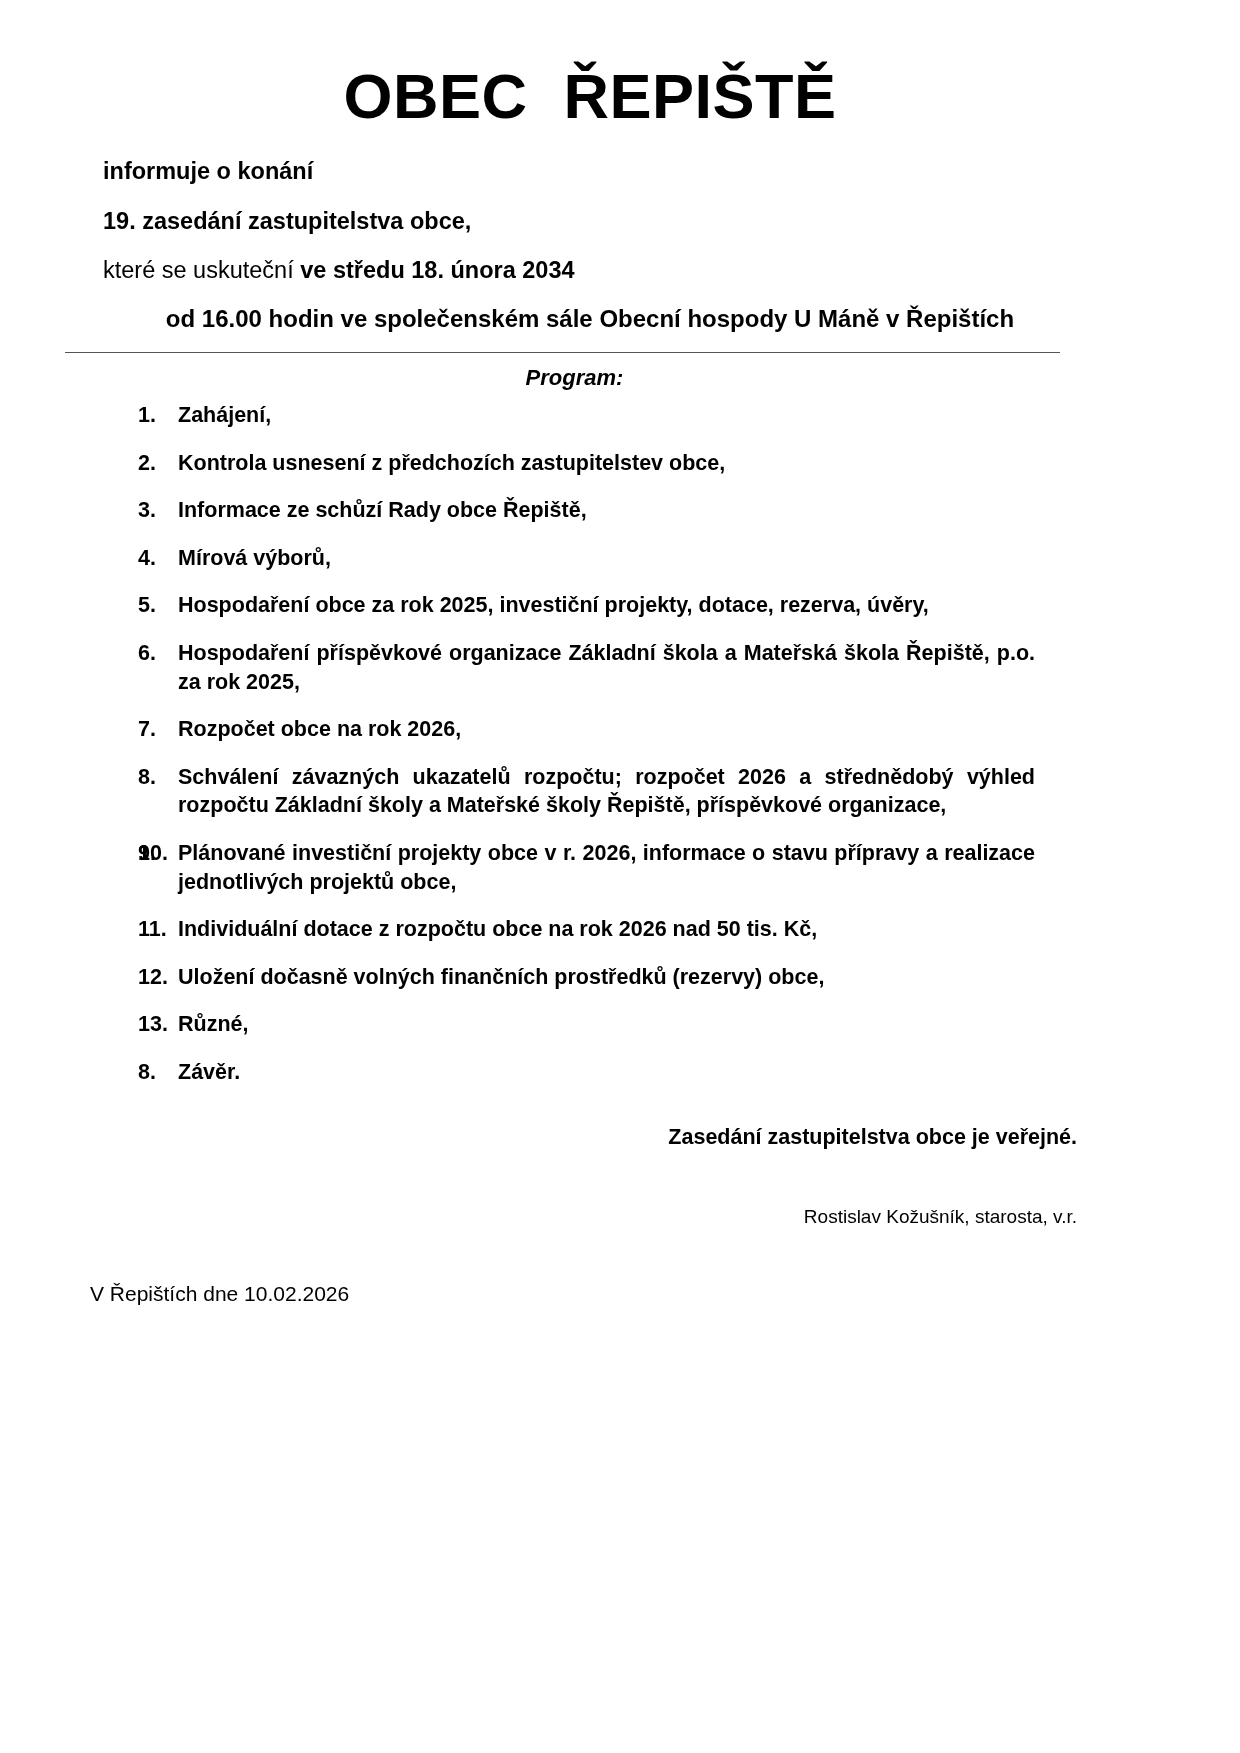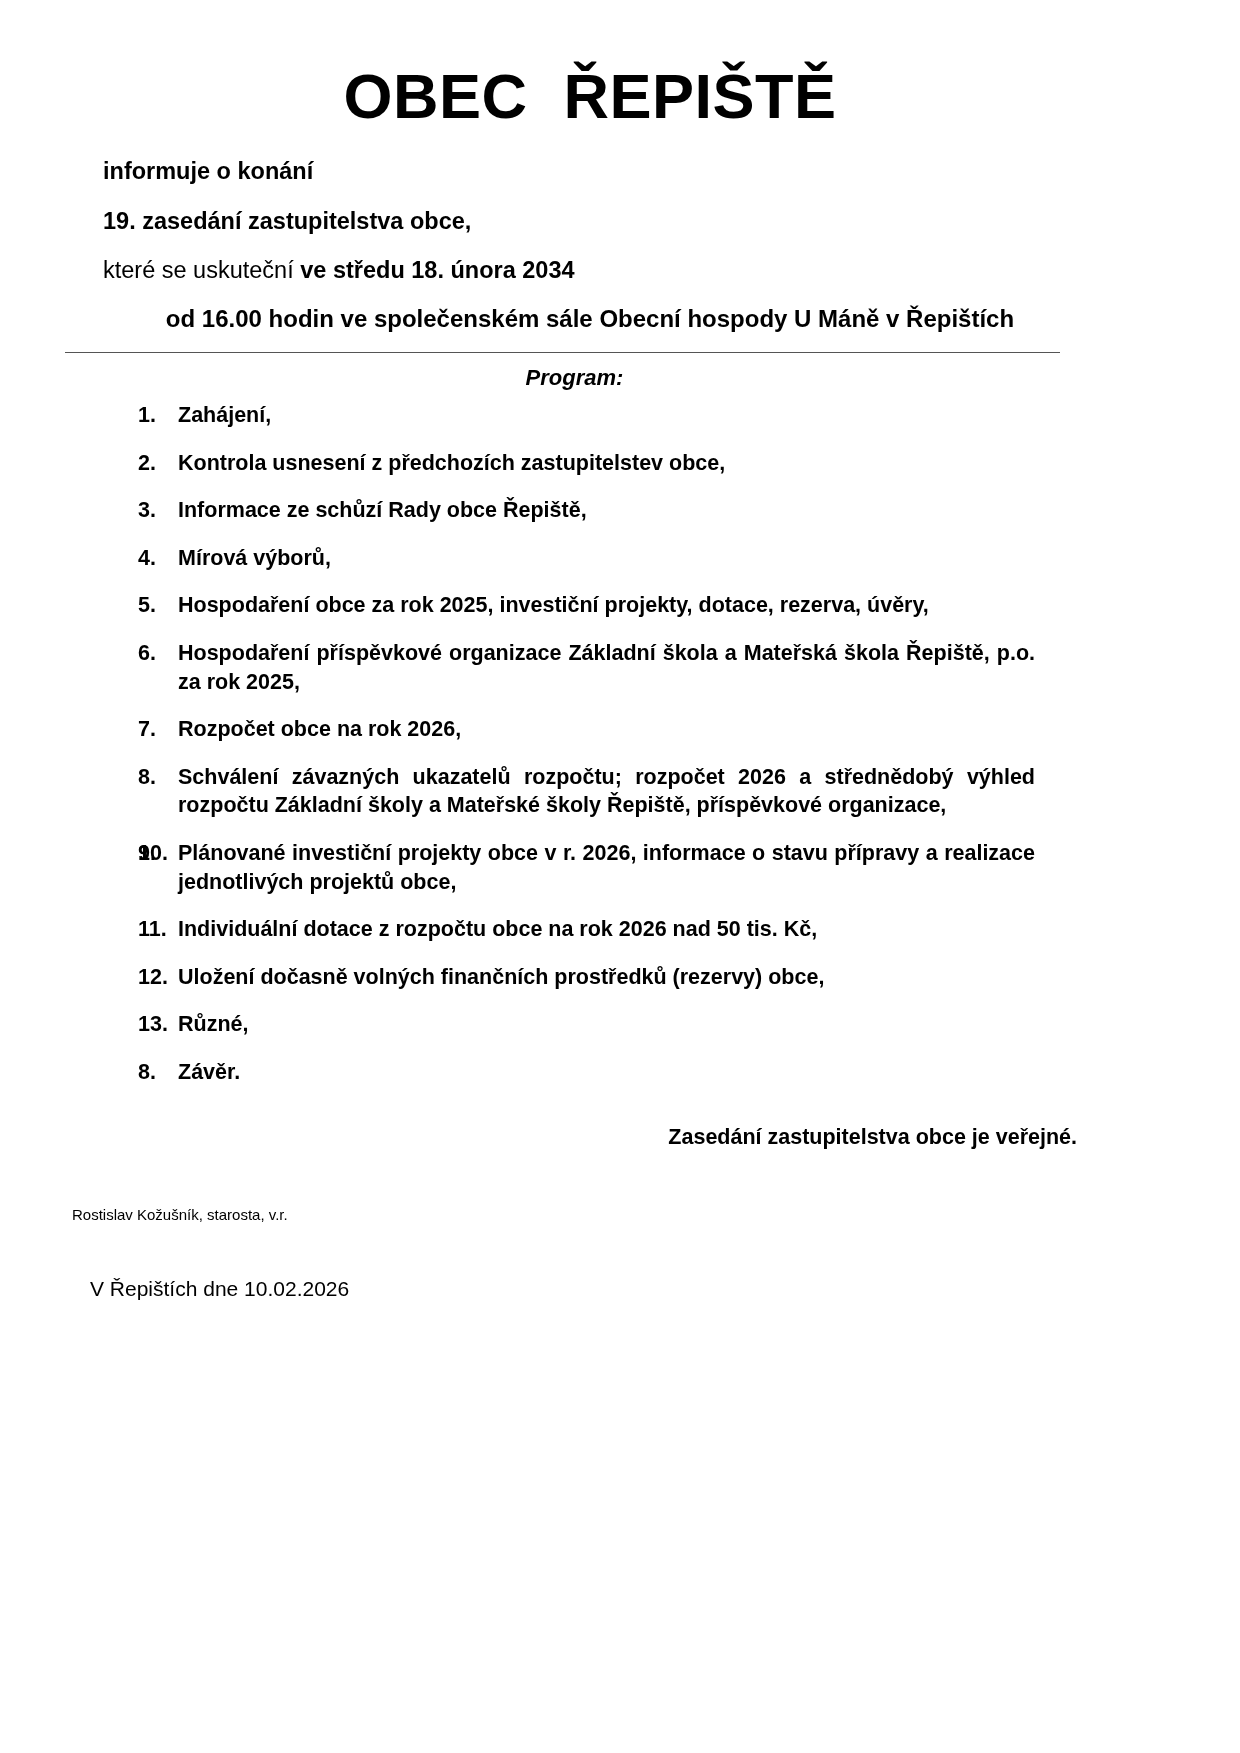--- a/index.html
+++ b/index.html
@@ -119,24 +119,24 @@
   }
 
   .public-note {
     font-size: 21.5px;
     font-weight: bold;
     margin: 38px 0 0 14px;
     text-align: right;
   }
 
   .signature {
-    font-size: 15px;
+    font-size: 19px;
     font-weight: normal;
     margin: 56px 0 0 0;
-    text-align: left;
+    text-align: right;
   }
 
   .place-date {
     font-size: 21px;
     font-weight: normal;
     margin: 54px 0 0 18px;
     text-align: left;
   }
 </style>
 </head>

